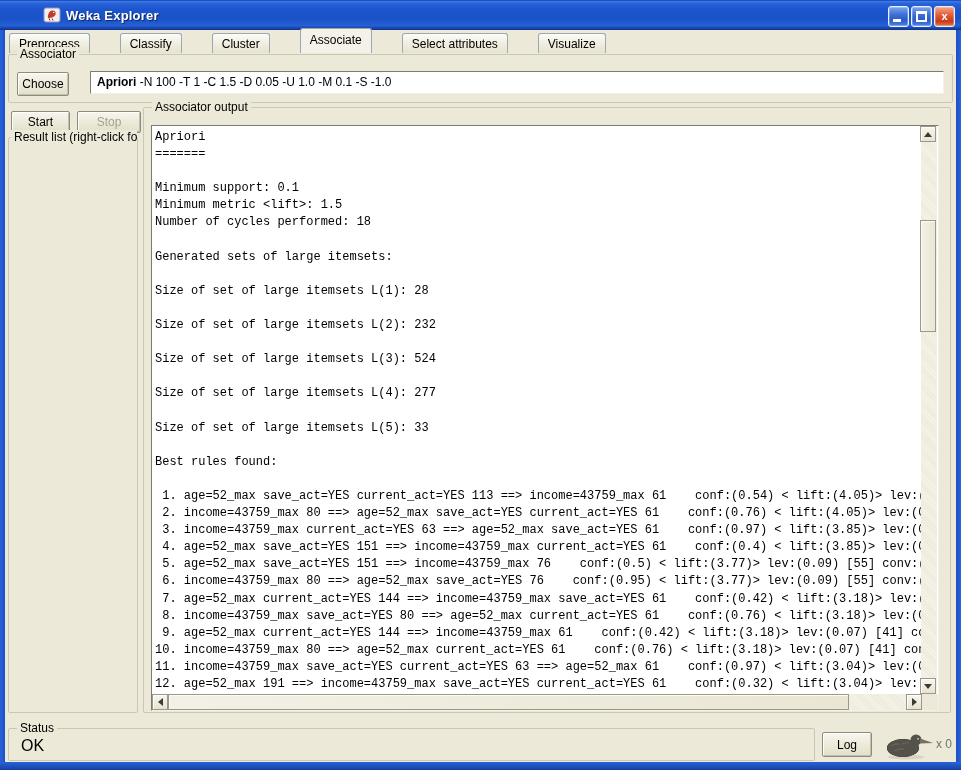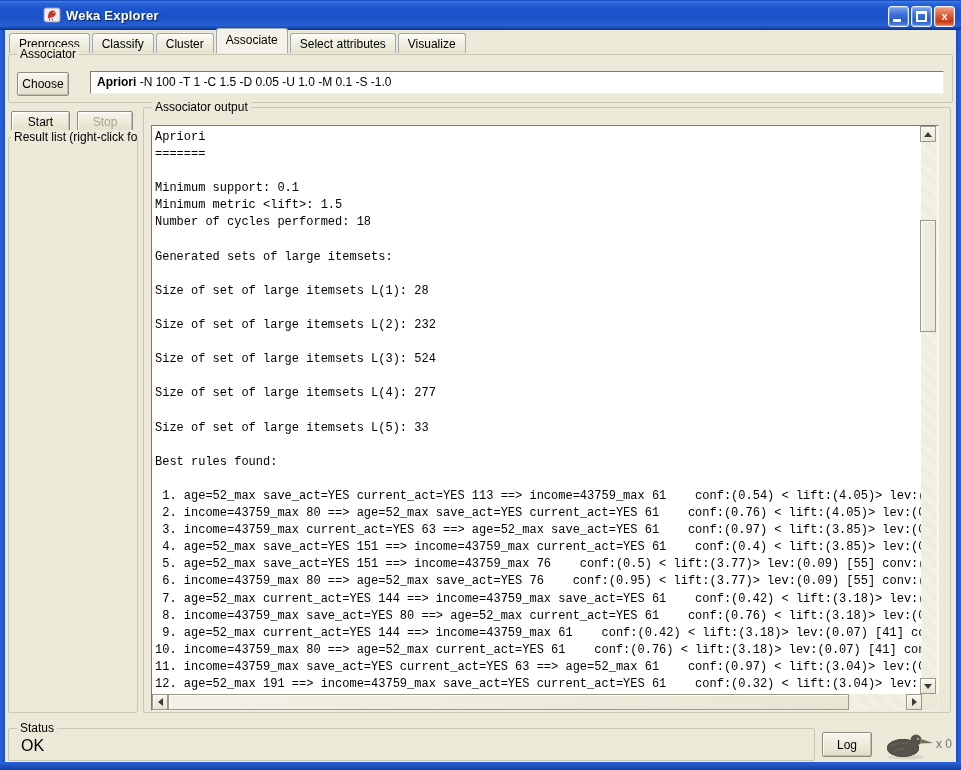--- a/index.html
+++ b/index.html
@@ -21,21 +21,21 @@
   .winbtn.close { background:linear-gradient(180deg,#f2a58b 0%,#e1603a 40%,#c93a17 75%,#e0764f 100%); font-weight:bold; }
   .winbtn .minbar { position:absolute; left:4px; bottom:4px; width:8px; height:3px; background:#fff; }
   .winbtn .maxbox { position:absolute; left:4px; top:4px; width:11px; height:11px; border:2px solid #fff; border-top-width:3px; }
   .frame-l,.frame-r { position:absolute; top:30px; width:5px; height:732px;
     background:linear-gradient(90deg,#2863da,#1b4fc6); }
   .frame-l { left:0; } .frame-r { left:956px; background:linear-gradient(90deg,#1b4fc6,#2863da); }
   .frame-b { position:absolute; left:0; top:762px; width:961px; height:8px;
     background:linear-gradient(180deg,#2863da,#16409f); }
 
   
-  .tabs { position:absolute; left:9px; top:32px; height:21px; display:flex; align-items:flex-end; }
+  .tabs { position:absolute; left:9px; top:32px; height:21px; display:flex; align-items:flex-end;gap:28px; }
   .tab { height:20px; padding:0 9px; margin-right:2px; font-size:12px; line-height:20px;
     background:linear-gradient(180deg,#fdfdf9 0%,#f1efe2 45%,#e6e3d0 100%);
     border:1px solid #9aa8b1; border-bottom:none; border-radius:3px 3px 0 0; color:#000; cursor:default; }
   .tab.active { height:25px; line-height:22px; background:#f4f2e8; position:relative; z-index:2; }
 
   
   .groupbox { position:absolute; border:1px solid #cac7b4; border-radius:2px; }
   .grouplabel { position:absolute; top:-8px; left:8px; background:#ece9d8; padding:0 3px;
     font-size:12px; color:#000; white-space:nowrap; overflow:hidden; }
 
@@ -123,21 +123,21 @@
 
 <div class="groupbox" style="left:8px; top:54px; width:945px; height:49px;">
   <span class="grouplabel">Associator</span>
   <button class="xpbtn" style="left:8px; top:17px; width:52px; height:24px;">Choose</button>
 </div>
 <div class="cfgfield" style="top:71px;">
   <b>Apriori</b><span> -N 100 -T 1 -C 1.5 -D 0.05 -U 1.0 -M 0.1 -S -1.0</span>
 </div>
 
 <button class="xpbtn" style="left:11px; top:111px; width:59px; height:22px;">Start</button>
-<button class="xpbtn disabled" style="left:77px; top:111px; width:56px; height:22px;">Stop</button>
+<button class="xpbtn disabled" style="left:77px; top:111px; width:64px; height:22px;">Stop</button>
 
 <div class="groupbox" style="left:8px; top:137px; width:130px; height:576px;">
   <span class="grouplabel" style="max-width:126px; left:2px;">Result list (right-click for o</span>
 </div>
 
 <div class="groupbox" style="left:143px; top:107px; width:808px; height:606px;">
   <span class="grouplabel">Associator output</span>
   <div class="outputbox">
     <div class="outviewport">
       <pre>Apriori

